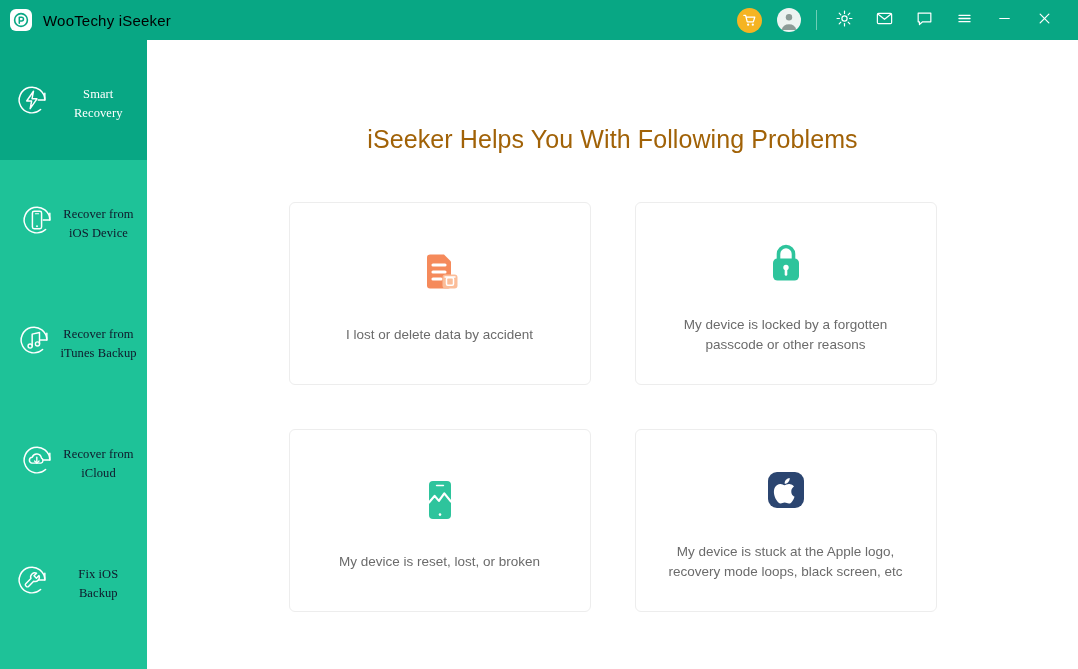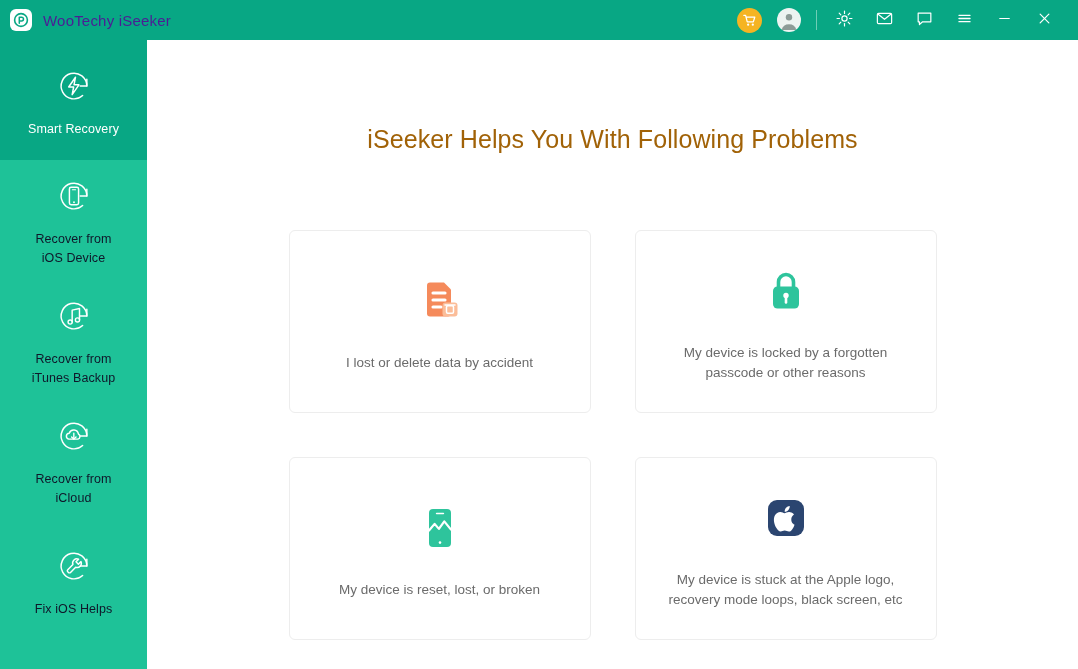--- a/index.html
+++ b/index.html
@@ -13,21 +13,21 @@
   
   .titlebar {
     height:40px; background:#08a784; display:flex; align-items:center;
     padding:0 14px 0 10px; flex:0 0 40px;
   }
   .logo-box {
     width:22px; height:22px; border-radius:6px; background:#ffffff;
     display:flex; align-items:center; justify-content:center; flex:0 0 auto;
   }
   .app-title {
-    color:#4c1d95; font-size:15px; margin-left:11px; letter-spacing:.2px;
+    color:#000000; font-size:15px; margin-left:11px; letter-spacing:.2px;
     white-space:nowrap;
   }
   .tb-spacer { flex:1 1 auto; }
   .tb-icons { display:flex; align-items:center; gap:0px; }
   .tb-btn {
     width:40px; height:40px; display:flex; align-items:center; justify-content:center;
     cursor:pointer;
   }
   .cart-circle {
     width:25px; height:25px; border-radius:50%; background:#f5b422;
@@ -41,43 +41,43 @@
 
   
   .body-row { flex:1 1 auto; display:flex; min-height:0; }
 
   
   .sidebar {
     width:147px; flex:0 0 147px; background:#1ec298;
     display:flex; flex-direction:column; padding-top:0px;
   }
   .side-item {
-    height:120px; display:flex; flex-direction:column;
+    height:120px; display:flex; flex-direction:row;
     align-items:center; justify-content:center; cursor:pointer;
-    color:#ffffff; text-align:center; padding:0 8px; gap:2px;
+    color:#ffffff; text-align:center; padding:0 8px; gap:2px;font-family:Liberation Serif, serif;
   }
   .side-item.active { background:#08a784; }
   .side-icon { width:48px; height:48px; display:flex; align-items:center; justify-content:center; }
   .side-label {
     font-size:12.5px; line-height:19px; color:#0f172a; white-space:pre-line;
     margin-top:8px; letter-spacing:.1px;
   }
   .side-item.active .side-label { color:#ffffff; }
 
   
   .main {
     flex:1 1 auto; background:#ffffff; position:relative;
     display:flex; flex-direction:column; align-items:center;
   }
   .page-title {
     margin-top:85px; font-size:25px; color:#a16207; font-weight:400;
     letter-spacing:.1px;
   }
   .cards {
-    margin-top:76px; display:grid;
+    margin-top:48px; display:grid;
     grid-template-columns:302px 302px; grid-template-rows:183px 183px;
     column-gap:40px; row-gap:40px;gap:44px;
   }
   .card {
     border:1px solid #ededed; border-radius:6px; background:#ffffff;
     display:flex; flex-direction:column; align-items:center; justify-content:center;
     cursor:pointer; padding:0 18px;
   }
   .card-icon { height:60px; display:flex; align-items:center; justify-content:center; }
   .card-label {
@@ -253,21 +253,21 @@
       </div>
 
       <div class="side-item">
         <span class="side-icon">
           <svg width="44" height="44" viewBox="0 0 48 48">
             <path d="M38 24a14 14 0 1 0-4.6 10.4" fill="none" stroke="#ffffff" stroke-width="1.6" stroke-linecap="round"></path>
             <path d="M38 16.5v7.6h-7.2" fill="none" stroke="#ffffff" stroke-width="1.6" stroke-linecap="round" stroke-linejoin="round"></path>
             <path d="M29 16.6a4.6 4.6 0 0 0-6.2 5.8l-5.6 5.6a1.6 1.6 0 0 0 0 2.3l.7.7a1.6 1.6 0 0 0 2.3 0l5.6-5.6a4.6 4.6 0 0 0 5.8-6.2l-2.8 2.8-2.6-2.6z" fill="none" stroke="#ffffff" stroke-width="1.6" stroke-linejoin="round"></path>
           </svg>
         </span>
-        <span class="side-label">Fix iOS Helps</span>
+        <span class="side-label">Fix iOS Backup</span>
       </div>
 
     </div>
 
     <div class="main">
 
       <div class="page-title">iSeeker Helps You With Following Problems</div>
 
       <div class="cards">
 

